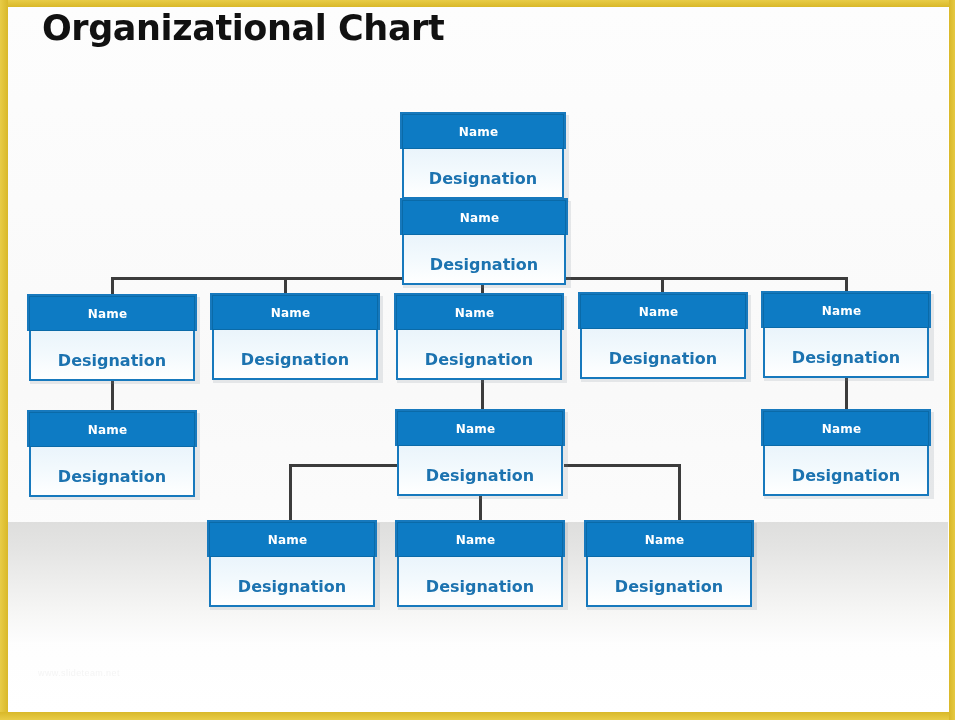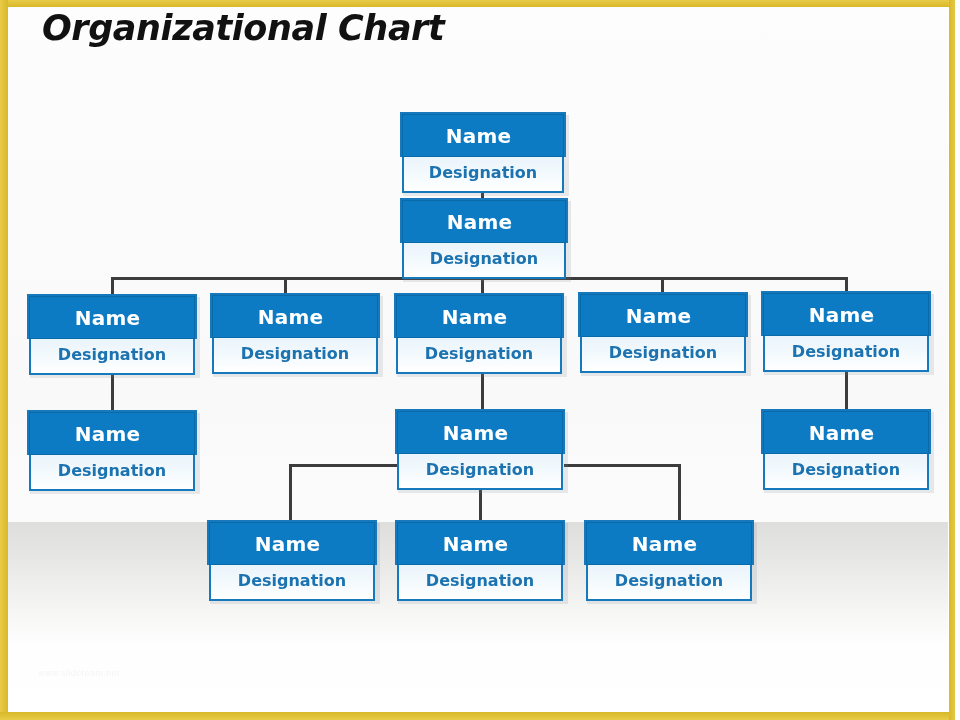--- a/index.html
+++ b/index.html
@@ -63,21 +63,20 @@
     position: absolute;
     left: 42px;
     top: 8px;
     font-size: 35px;
     font-weight: bold;
     color: #111111;
     letter-spacing: -0.4px;
     font-family: "DejaVu Sans", sans-serif;
     z-index: 10;
     white-space: nowrap;
-    font-style: italic;
   }
 
   
   .conn {
     position: absolute;
     background: #3c3c3c;
     z-index: 5;
   }
   .conn-h { height: 3px; }
   .conn-v { width: 3px; }
@@ -92,38 +91,38 @@
     position: absolute;
     left: 3px; top: 3px;
     width: 100%; height: 100%;
     background: rgba(120,130,140,0.16);
     z-index: -1;
   }
   .node-name {
     background: #0d7bc4;
     color: #ffffff;
     font-weight: bold;
-    font-size: 20px;
+    font-size: 12px;
     text-align: center;
     line-height: 1;
     padding: 11px 9px 10px 0;
     font-family: "DejaVu Sans", sans-serif;
     letter-spacing: 0.2px;
     border: 1px solid #0a6aa8;
     box-sizing: border-box;
     position: relative;
   }
   .node-desig {
     background: linear-gradient(180deg,#eaf4fb 0%, #f2f9fd 45%, #ffffff 100%);
     color: #1c73b0;
     font-weight: bold;
     font-size: 16px;
     text-align: center;
     line-height: 1;
-    padding: 8px 0 10px 0;
+    padding: 22px 0 10px 0;
     font-family: "DejaVu Sans", sans-serif;
     border: 2px solid #1779bd;
     border-top: none;
     box-sizing: border-box;
     position: relative;
     margin: 0 2px 0 2px;
   }
   .node-wrap {
     border: 2px solid #1779bd;
     border-bottom: none;

